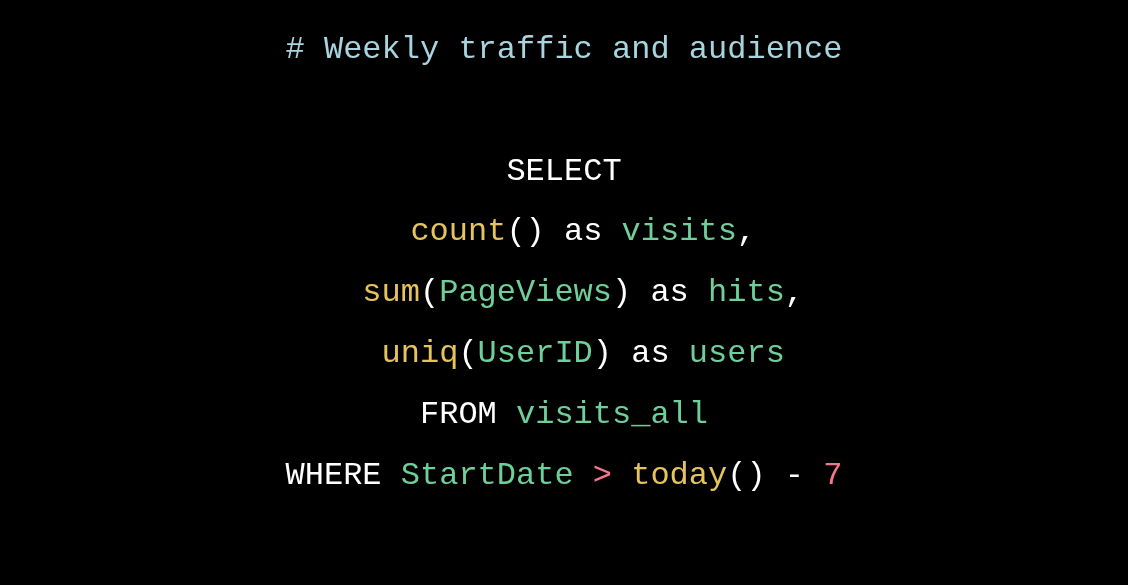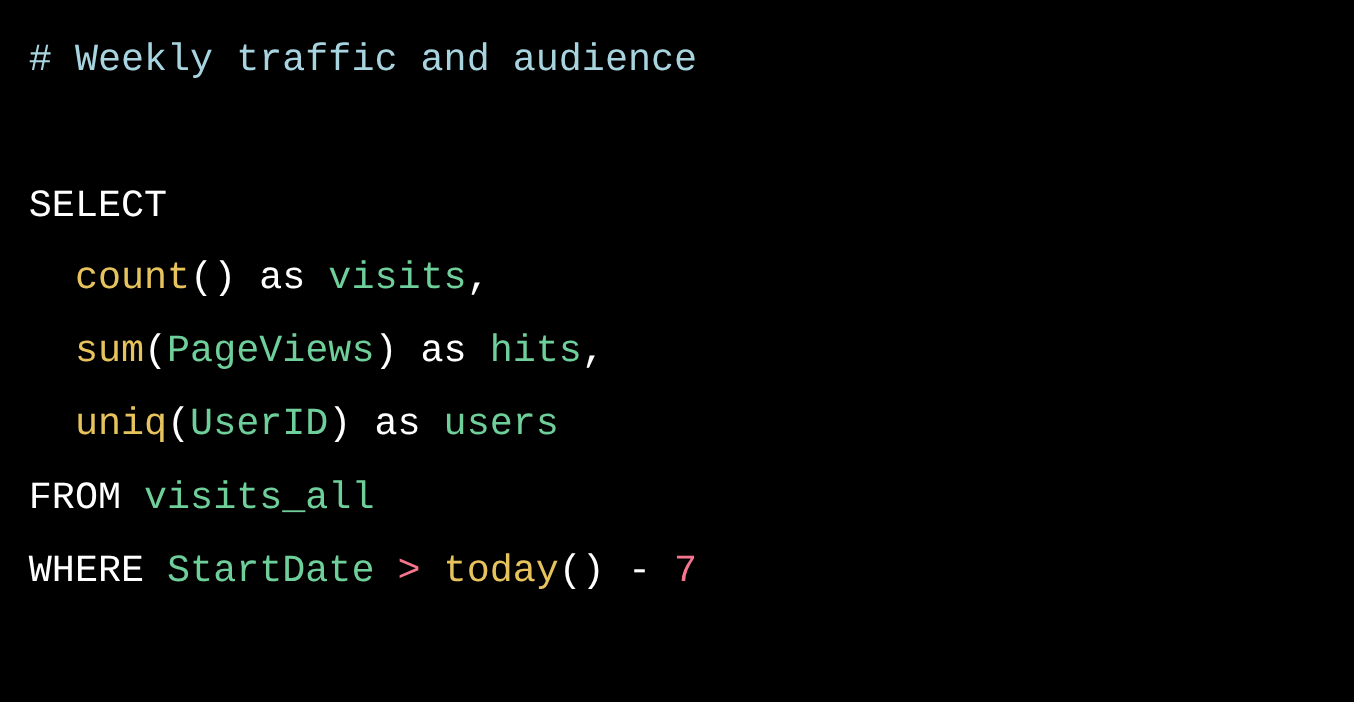--- a/index.html
+++ b/index.html
@@ -1,18 +1,19 @@
 <!DOCTYPE html>
 <html><head>
   <meta charset="utf-8">
   <style>
     * {
       margin: 0;
       padding: 0;
       box-sizing: border-box;
+      text-align: center;
     }
     body {
       background-color: #000000;
       font-family: 'Menlo', 'Monaco', 'Consolas', 'Courier New', monospace;
       font-size: 32px;
       line-height: 1.9;
       padding: 20px 24px;
       width: 1128px;
       height: 585px;
       overflow: hidden;

